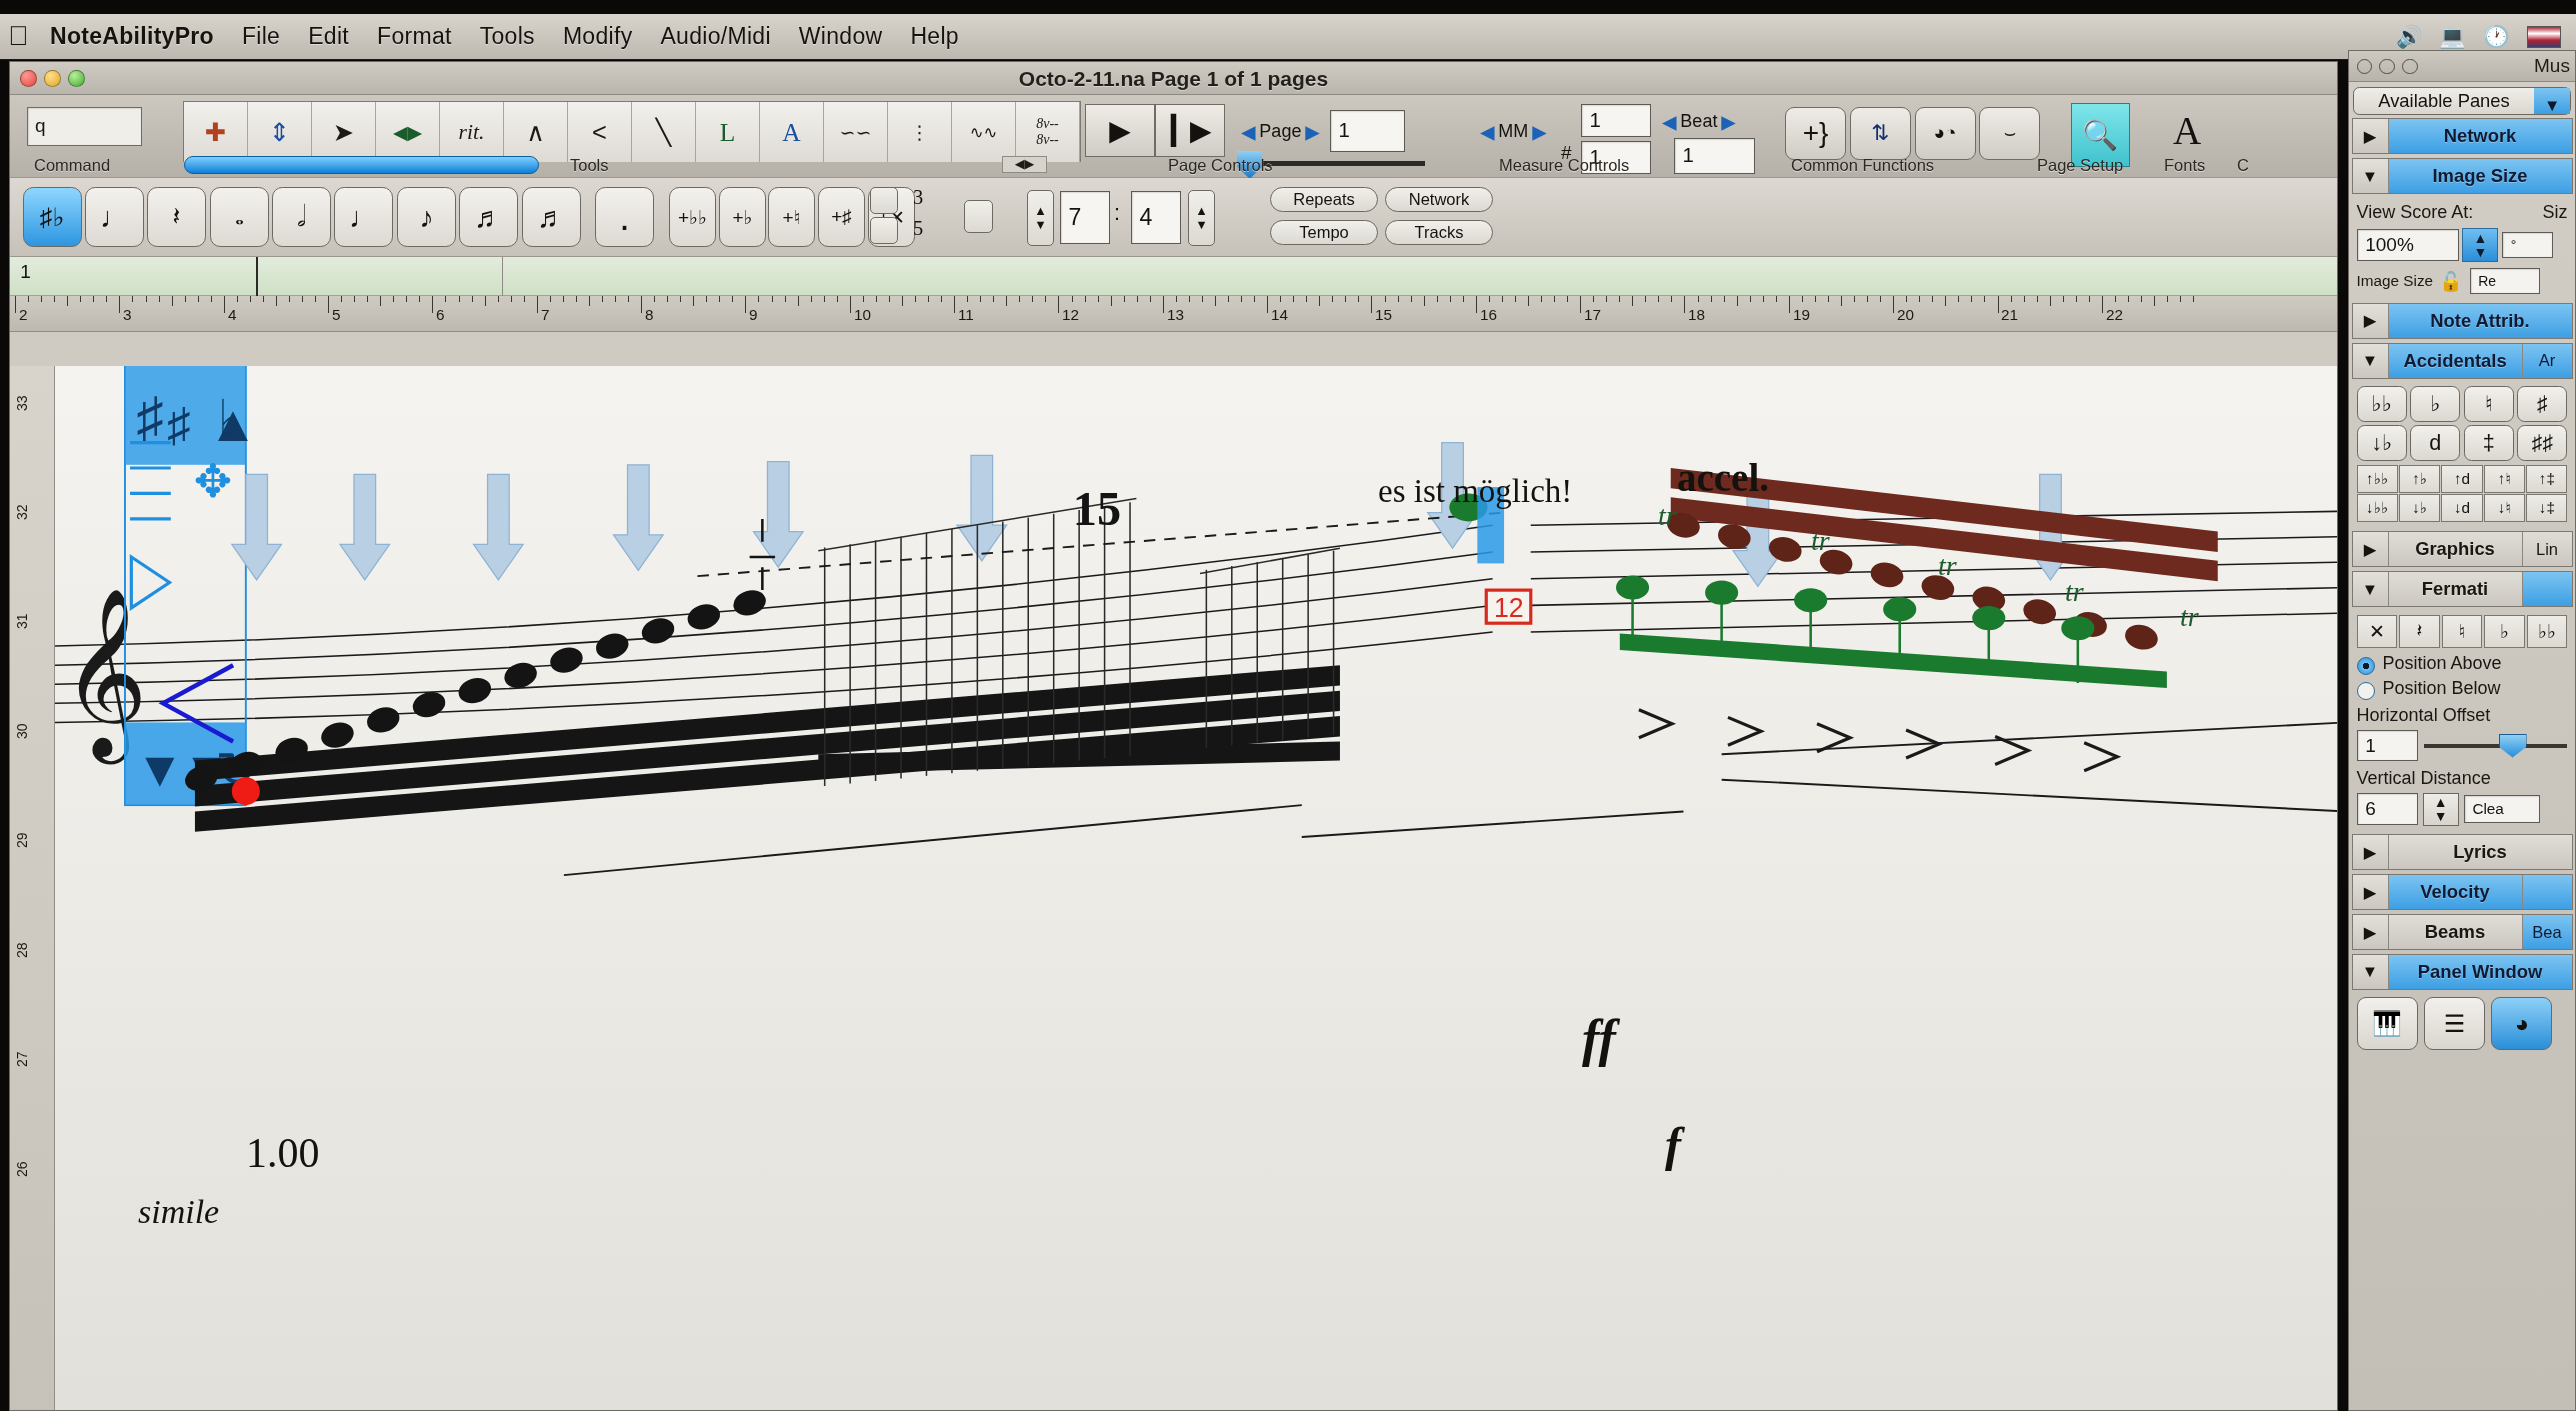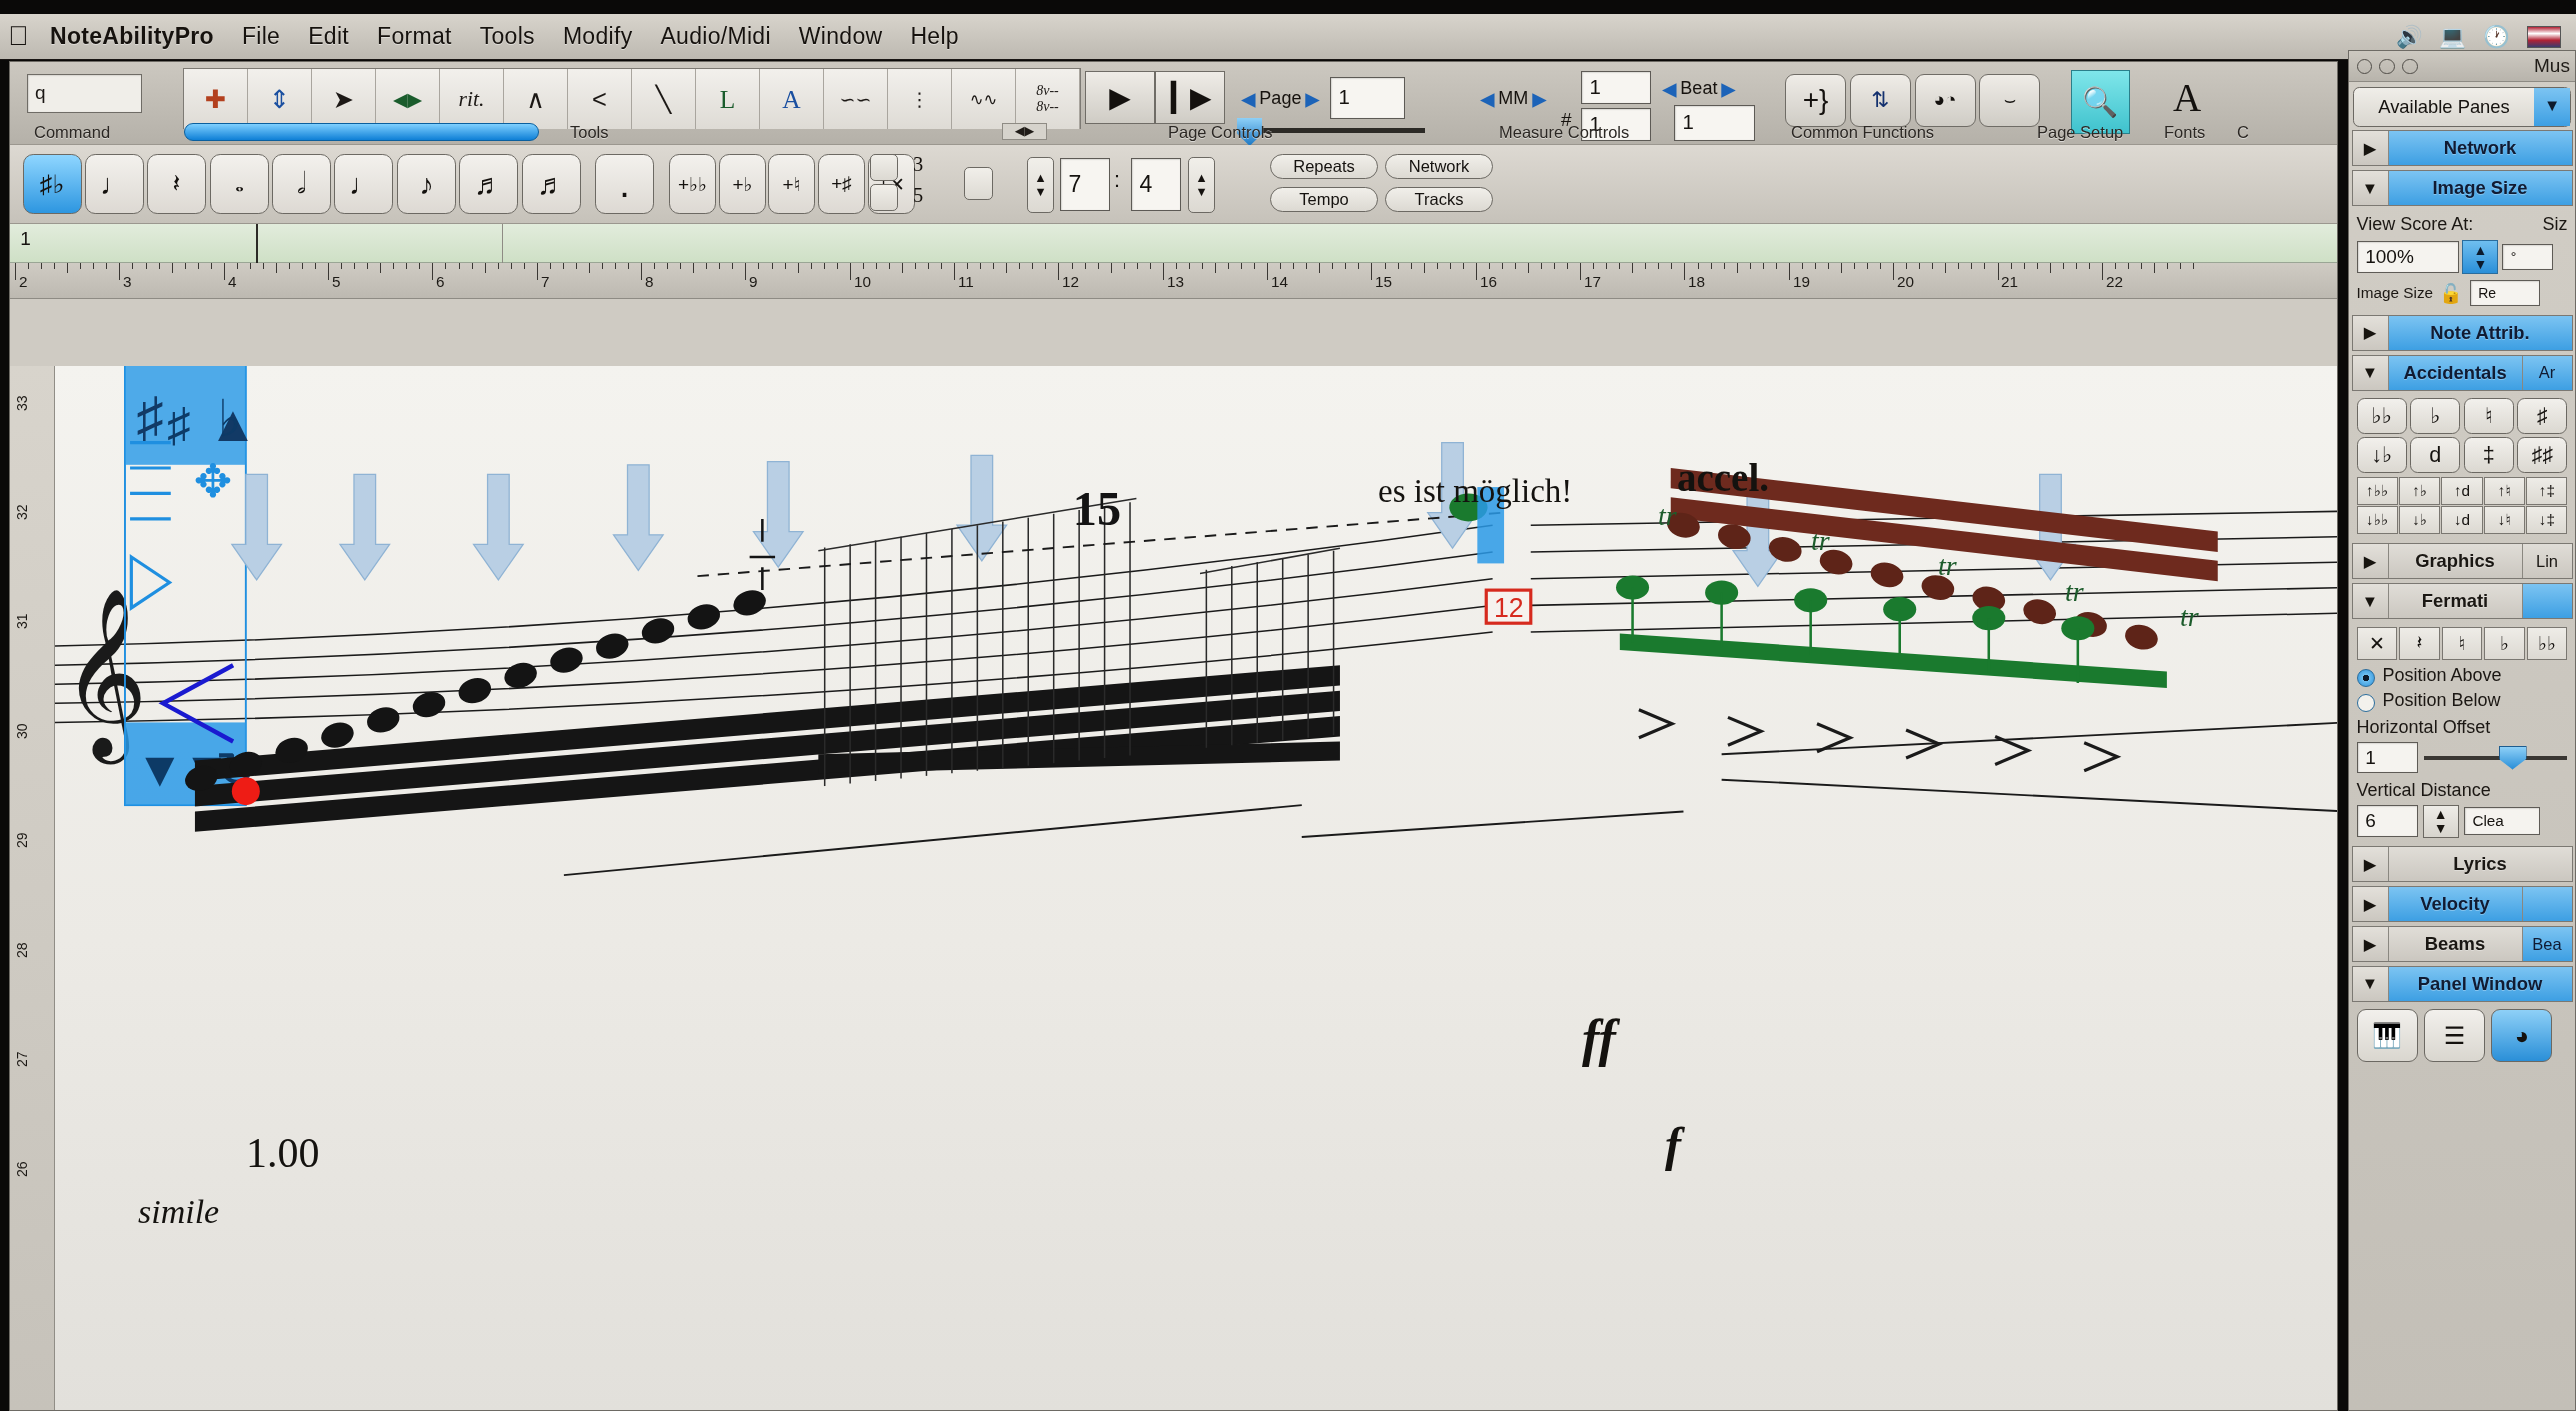--- a/index.html
+++ b/index.html
@@ -162,20 +162,28 @@
     <div id="menu-right">
       <span class="mr-ic">🔊</span>
       <span class="mr-ic">💻</span>
       <span class="mr-ic">🕐</span>
       <span class="flagicon"></span>
     </div>
   </div>
 
   <div id="docwin">
 
+    <div id="titlebar">
+      <div class="tl-lights">
+        <span class="tl r"></span>
+        <span class="tl y"></span>
+        <span class="tl g"></span>
+      </div>
+      <div id="doctitle">Octo-2-11.na Page 1 of 1 pages</div>
+    </div>
 
     <div id="tb1">
       <div class="cmdbox">q</div>
       <div class="grp-label" style="left:24px">Command</div>
 
       <div id="toolpal">
         <div class="tool">
             <span style="color:#b3401e">✚</span>
           </div>
         <div class="tool">
@@ -724,21 +732,21 @@
   <div id="panel">
     <div id="ptitle">
       <div class="lights">
         <span class="plight"></span>
         <span class="plight"></span>
         <span class="plight"></span>
       </div>
       <span class="ptxt">Mus</span>
     </div>
 
-    <div style="margin:5.1px 3.8px 0 3.8px;height:40px;display:flex;align-items:center;
+    <div style="margin:5.1px 3.8px 0 3.8px;height:28px;display:flex;align-items:center;
                 background:linear-gradient(#f0eee9,#d9d6cf);border:0.6px solid #6b6862;border-radius:6.4px">
       <span style="flex:1;text-align:center;font-size:18.4px;color:#15120f">Available Panes</span>
       <span style="width:36px;text-align:center;font-size:16.5px;color:#0d1a2c;
                    background:linear-gradient(#7cc4f2,#3d9fe3);height:100%;line-height:34px">▼</span>
     </div>
 
     <div class="pane-hdr">
       <span class="pane-tri">▶</span>
       <span class="pane-name">Network</span>
     </div>

